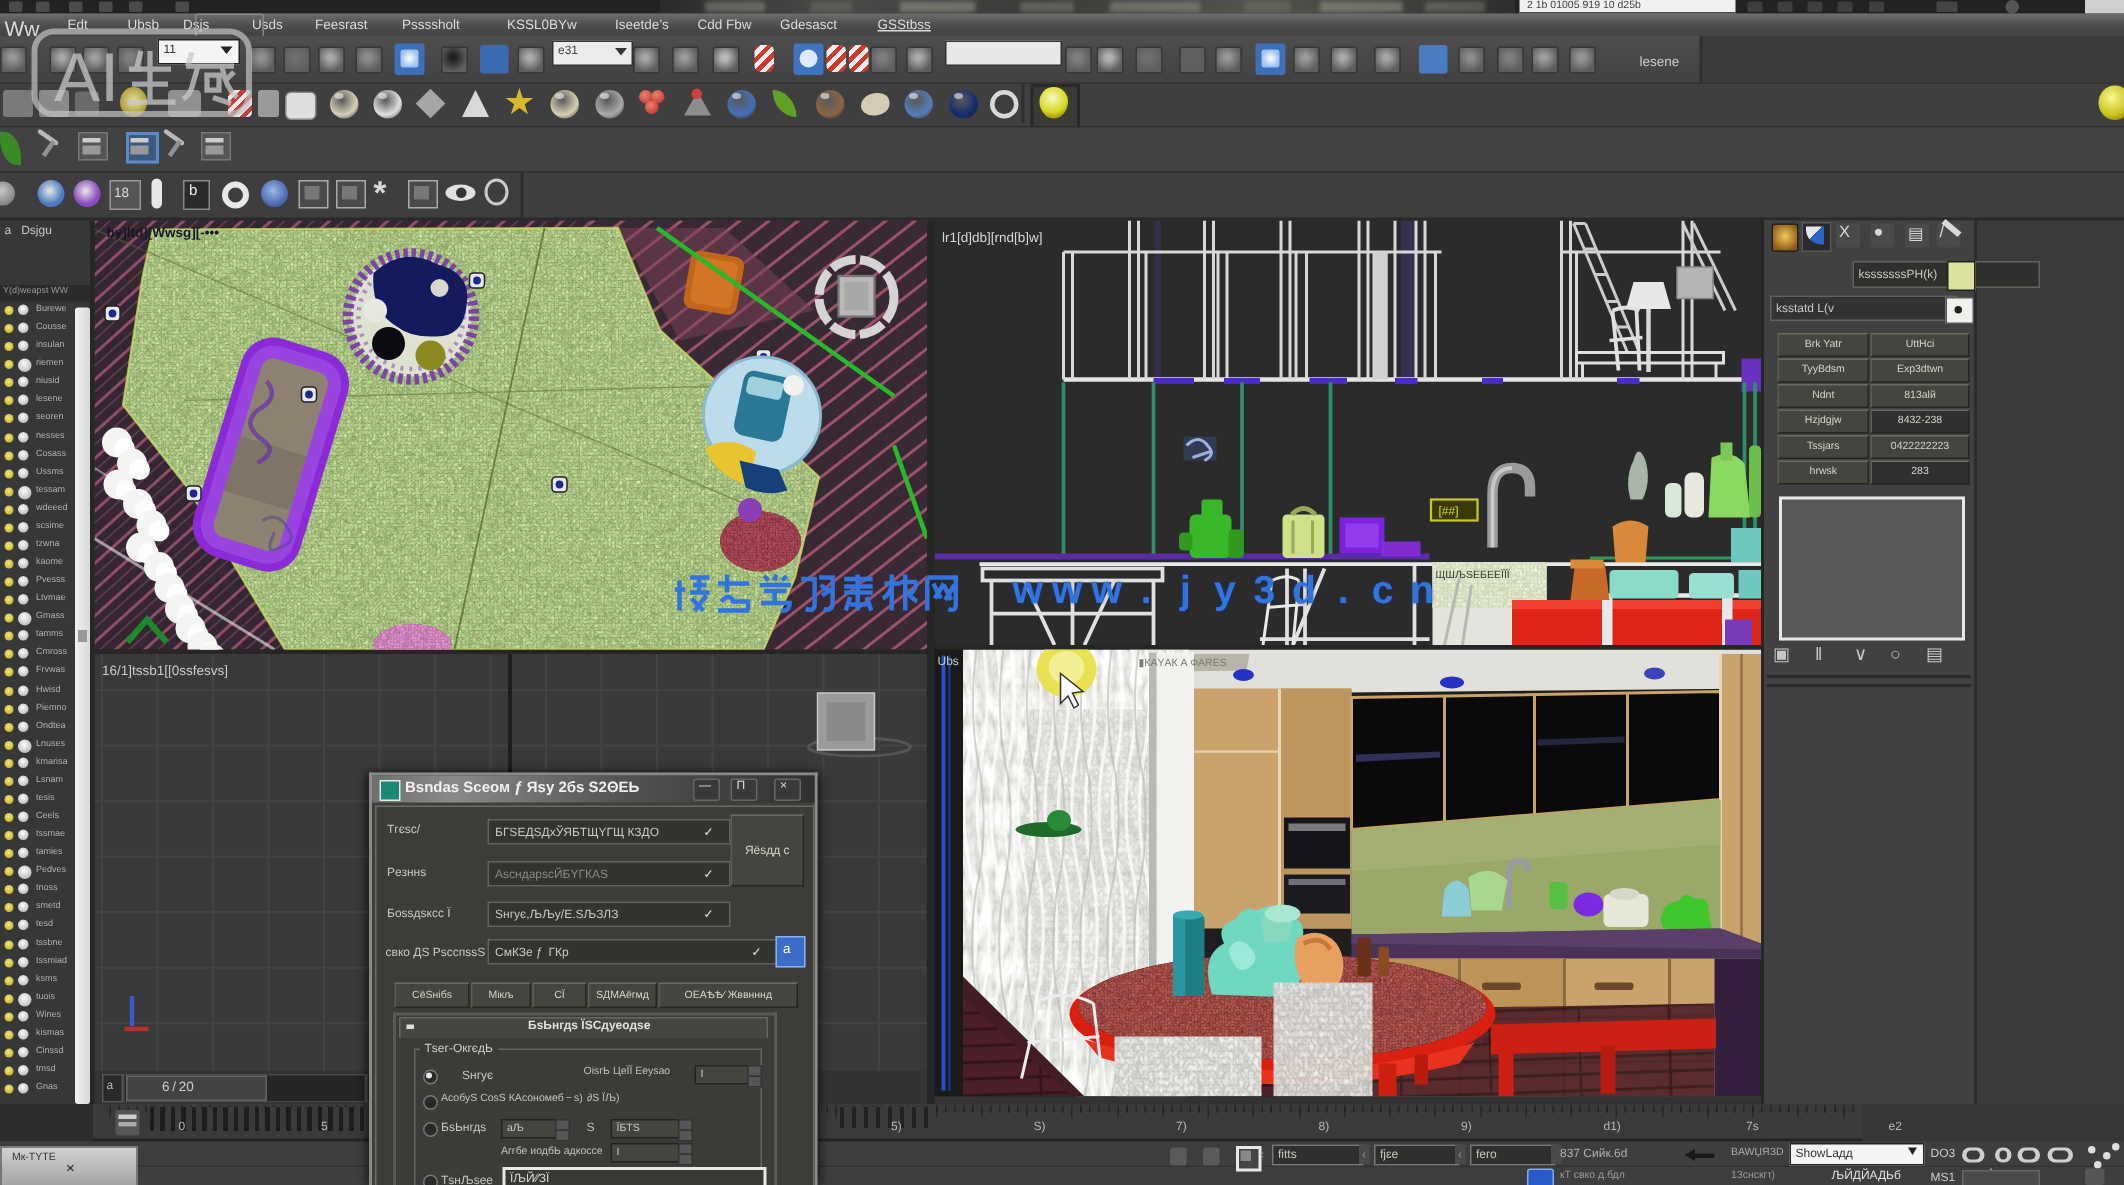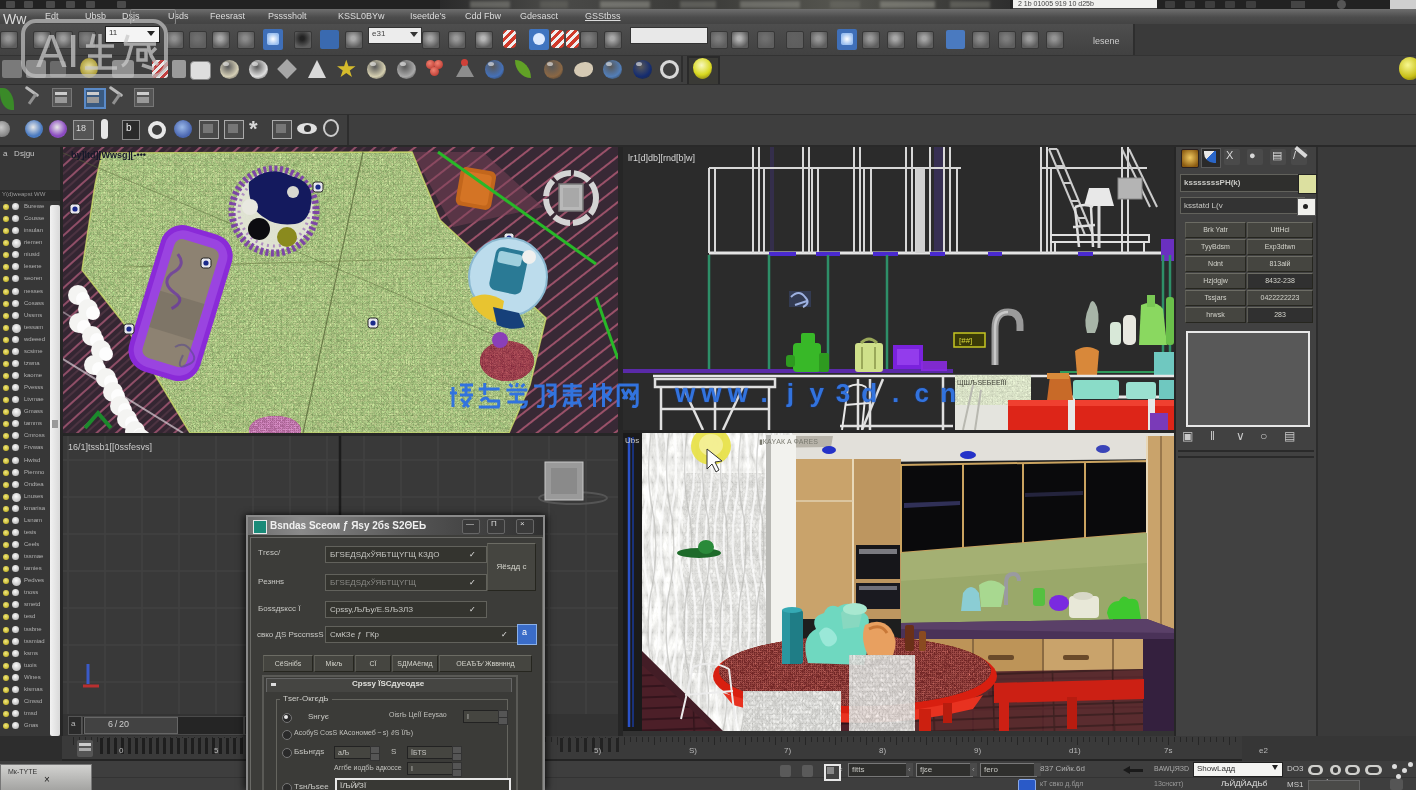--- a/index.html
+++ b/index.html
@@ -764,21 +764,21 @@
 <div class="abs" style="left:1204px;top:151px;width:12px;height:12px;background:linear-gradient(135deg,#e8e8e8 45%,#2a66c8 45%);border-radius:0 0 0 10px;"></div>
 <div class="abs" style="left:1224px;top:149px;width:16px;height:16px;background:#4a4a4a;border-radius:2px;"></div>
 <div class="abs" style="left:1226px;top:149px;font-size:11px;color:#d8d8d8;">X</div>
 <div class="abs" style="left:1247px;top:149px;width:16px;height:16px;background:#4a4a4a;border-radius:2px;"></div>
 <div class="abs" style="left:1249px;top:149px;font-size:11px;color:#d8d8d8;">●</div>
 <div class="abs" style="left:1270px;top:149px;width:16px;height:16px;background:#4a4a4a;border-radius:2px;"></div>
 <div class="abs" style="left:1272px;top:149px;font-size:11px;color:#d8d8d8;">▤</div>
 <div class="abs" style="left:1291px;top:149px;width:16px;height:16px;background:#4a4a4a;border-radius:2px;"></div>
 <div class="abs" style="left:1293px;top:149px;font-size:11px;color:#d8d8d8;">/</div>
 <div class="abs" style="left:1294px;top:150px;width:14px;height:4px;background:#d8d8d8;transform:rotate(40deg);"></div>
-<div class="fld b4" style="left:1180px;top:174px;width:120px;height:16px;font-size:8px;line-height:16px;padding-left:3px;font-weight:bold;">ksssssssPH(k)</div>
+<div class="fld b4" style="left:1235px;top:174px;width:120px;height:16px;font-size:8px;line-height:16px;padding-left:3px;">ksssssssPH(k)</div>
 <div class="abs" style="left:1298px;top:174px;width:17px;height:18px;background:#dce0a0;border:1px solid #222;"></div>
 <div class="fld b4" style="left:1180px;top:197px;width:120px;height:15px;font-size:8px;line-height:15px;padding-left:3px;background:#333;">ksstatd L(v</div>
 <div class="abs" style="left:1297px;top:198px;width:17px;height:16px;background:#f0f0ec;border:1px solid #555;"></div>
 <div class="abs" style="left:1303px;top:204px;width:5px;height:5px;background:#222;border-radius:50%;"></div>
 <div class="btn b4" style="left:1185px;top:222px;width:59px;height:14px;font-size:7px;line-height:14px;">Brk Yatr</div>
 <div class="btn b4" style="left:1247px;top:222px;width:64px;height:14px;font-size:7px;line-height:14px;">UttHci</div>
 <div class="btn b4" style="left:1185px;top:239px;width:59px;height:14px;font-size:7px;line-height:14px;">TyyBdsm</div>
 <div class="btn b4" style="left:1247px;top:239px;width:64px;height:14px;font-size:7px;line-height:14px;">Exp3dtwn</div>
 <div class="btn b4" style="left:1185px;top:256px;width:59px;height:14px;font-size:7px;line-height:14px;">Ndnt</div>
 <div class="btn b4" style="left:1247px;top:256px;width:64px;height:14px;font-size:7px;line-height:14px;">813alй</div>
@@ -1071,39 +1071,39 @@
 <div class="abs" style="left:487px;top:519px;width:16px;height:13px;background:#3a3a3a;border:1px solid #666;border-radius:2px;"></div>
 <div class="abs" style="left:491px;top:519px;font-size:8px;color:#ddd;">П</div>
 <div class="abs" style="left:516px;top:519px;width:16px;height:13px;background:#3a3a3a;border:1px solid #666;border-radius:2px;"></div>
 <div class="abs" style="left:520px;top:519px;font-size:8px;color:#ddd;">×</div>
 <div class="abs" style="left:250px;top:537px;width:291px;height:253px;border:1px solid #6a6a66;border-bottom:none;background:#3c3c39;"></div>
 <div class="abs b4" style="left:258px;top:548px;font-size:8px;color:#c8c8c4;">Τгєѕс/</div>
 <div class="fld b4" style="left:325px;top:546px;width:156px;height:15px;font-size:8px;line-height:15px;padding-left:4px;color:#c8c8c4;background:#34342f;">БГЅЕДЅДхЎЯБΤЩΥГЩ КЗДО</div>
 <div class="abs" style="left:469px;top:550px;font-size:8px;color:#e8e8e8;">✓</div>
 <div class="btn b4" style="left:487px;top:543px;width:47px;height:46px;font-size:8px;line-height:46px;">Яёѕдд с</div>
 <div class="abs b4" style="left:258px;top:577px;font-size:8px;color:#c8c8c4;">Pезннѕ</div>
-<div class="fld b4" style="left:325px;top:574px;width:156px;height:15px;font-size:8px;line-height:15px;padding-left:4px;color:#8a8a86;background:#34342f;">БГЅЕДЅДхЎЯБΤЩΥГЩ</div>
+<div class="fld b4" style="left:325px;top:574px;width:156px;height:15px;font-size:8px;line-height:15px;padding-left:4px;color:#8a8a86;background:#34342f;">АѕсндарѕсЙБΥГКАЅ</div>
 <div class="abs" style="left:469px;top:578px;font-size:8px;color:#e8e8e8;">✓</div>
 <div class="abs b4" style="left:258px;top:604px;font-size:8px;color:#c8c8c4;">Боѕѕдѕксс Ї</div>
-<div class="fld b4" style="left:325px;top:601px;width:156px;height:15px;font-size:8px;line-height:15px;padding-left:4px;color:#c8c8c4;background:#34342f;">Срѕѕу,ЉЉу/Е.ЅЉЗЛЗ</div>
+<div class="fld b4" style="left:325px;top:601px;width:156px;height:15px;font-size:8px;line-height:15px;padding-left:4px;color:#c8c8c4;background:#34342f;">Ѕнгує,ЉЉу/Е.ЅЉЗЛЗ</div>
 <div class="abs" style="left:469px;top:605px;font-size:8px;color:#e8e8e8;">✓</div>
 <div class="abs b4" style="left:257px;top:630px;font-size:8px;color:#c8c8c4;">свко ДЅ РѕсспѕѕЅ</div>
 <div class="fld b4" style="left:325px;top:626px;width:188px;height:15px;font-size:8px;line-height:15px;padding-left:4px;color:#c8c8c4;background:#34342f;">СмКЗе ƒ  ГКр</div>
 <div class="abs" style="left:501px;top:630px;font-size:8px;color:#e8e8e8;">✓</div>
 <div class="abs" style="left:517px;top:624px;width:18px;height:19px;background:#3a6cc8;border:1px solid #8ab0e8;"></div>
 <div class="abs" style="left:522px;top:627px;font-size:9px;color:#fff;">a</div>
 <div class="btn b4" style="left:263px;top:655px;width:48px;height:15px;font-size:7px;line-height:15px;">СёЅнібѕ</div>
 <div class="btn b4" style="left:314px;top:655px;width:38px;height:15px;font-size:7px;line-height:15px;">Мікљ</div>
 <div class="btn b4" style="left:355px;top:655px;width:34px;height:15px;font-size:7px;line-height:15px;">СЇ</div>
 <div class="btn b4" style="left:392px;top:655px;width:44px;height:15px;font-size:7px;line-height:15px;">ЅДМАёгмд</div>
 <div class="btn b4" style="left:439px;top:655px;width:91px;height:15px;font-size:7px;line-height:15px;">ОЕАѢѢ∕ Жввнннд</div>
 <div class="abs" style="left:262px;top:675px;width:252px;height:115px;background:#3b3b38;border:2px solid #5a5a56;border-bottom:none;"></div>
 <div class="abs" style="left:266px;top:678px;width:244px;height:13px;background:#454542;border:1px solid #666;border-bottom:none;"></div>
 <div class="abs" style="left:271px;top:683px;width:5px;height:3px;background:#ddd;"></div>
-<div class="abs b4" style="left:352px;top:679px;font-size:8px;color:#e0e0dc;font-weight:bold;">Срѕѕу ЇЅСдуеодѕе</div>
+<div class="abs b4" style="left:352px;top:679px;font-size:8px;color:#e0e0dc;font-weight:bold;">БѕЬнгдѕ ЇЅСдуеодѕе</div>
 <div class="abs" style="left:276px;top:699px;width:230px;height:91px;border:1px solid #65655f;border-bottom:none;"></div>
 <div class="abs b4" style="left:280px;top:694px;font-size:8px;color:#d0d0cc;background:#3b3b38;padding:0 3px;">Τѕег-ОкгєдЬ</div>
 <div class="abs" style="left:282px;top:713px;width:8px;height:8px;background:#2a2a2a;border:1px solid #777;border-radius:50%;"></div>
 <div class="abs" style="left:284px;top:715px;width:4px;height:4px;background:#e8e8e8;border-radius:50%;"></div>
 <div class="abs b4" style="left:308px;top:712px;font-size:8px;color:#c8c8c4;">Ѕнгує</div>
 <div class="abs b4" style="left:389px;top:711px;font-size:7px;color:#c0c0bc;">ОіѕгЬ ЦеЇЇ Ееуѕао</div>
 <div class="fld b4" style="left:463px;top:710px;width:33px;height:11px;font-size:7px;line-height:11px;padding-left:3px;background:#454540;border-color:#222;">I</div>
 <div class="abs" style="left:498px;top:710px;width:8px;height:6px;background:#555;border:1px solid #333;"></div>
 <div class="abs" style="left:498px;top:717px;width:8px;height:6px;background:#555;border:1px solid #333;"></div>
 <div class="abs" style="left:282px;top:730px;width:8px;height:8px;background:#2a2a2a;border:1px solid #777;border-radius:50%;"></div>

